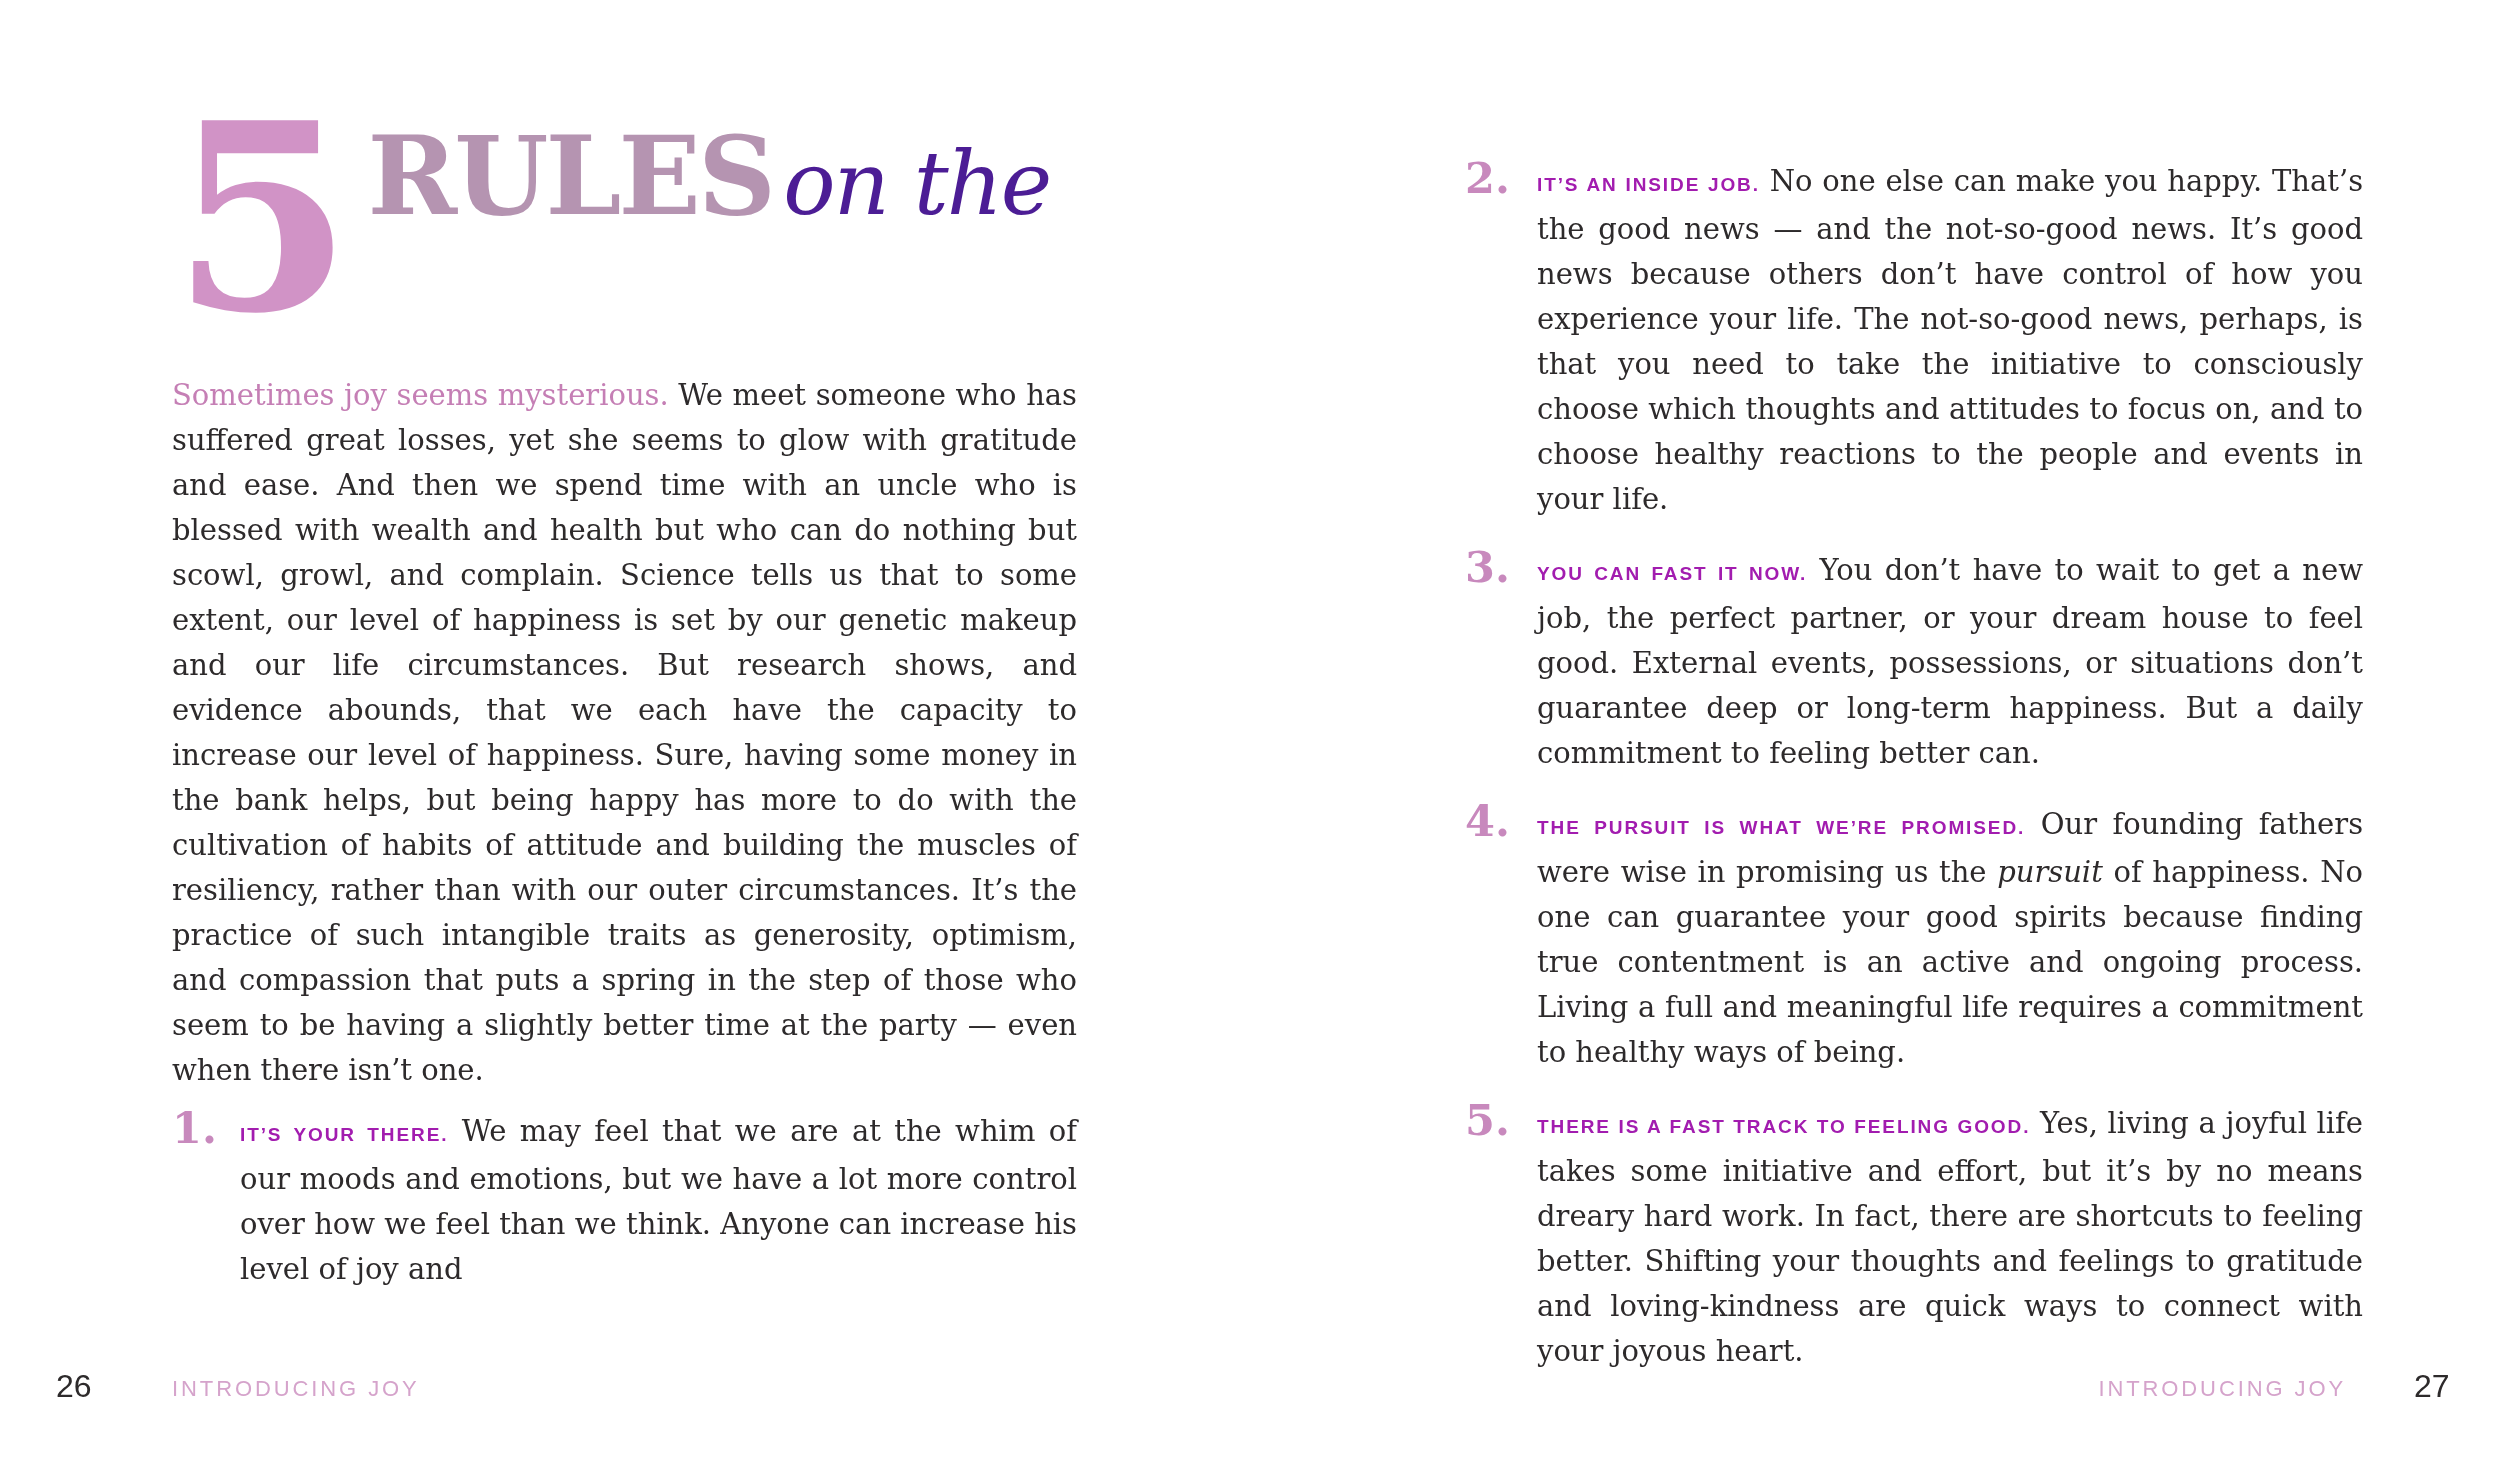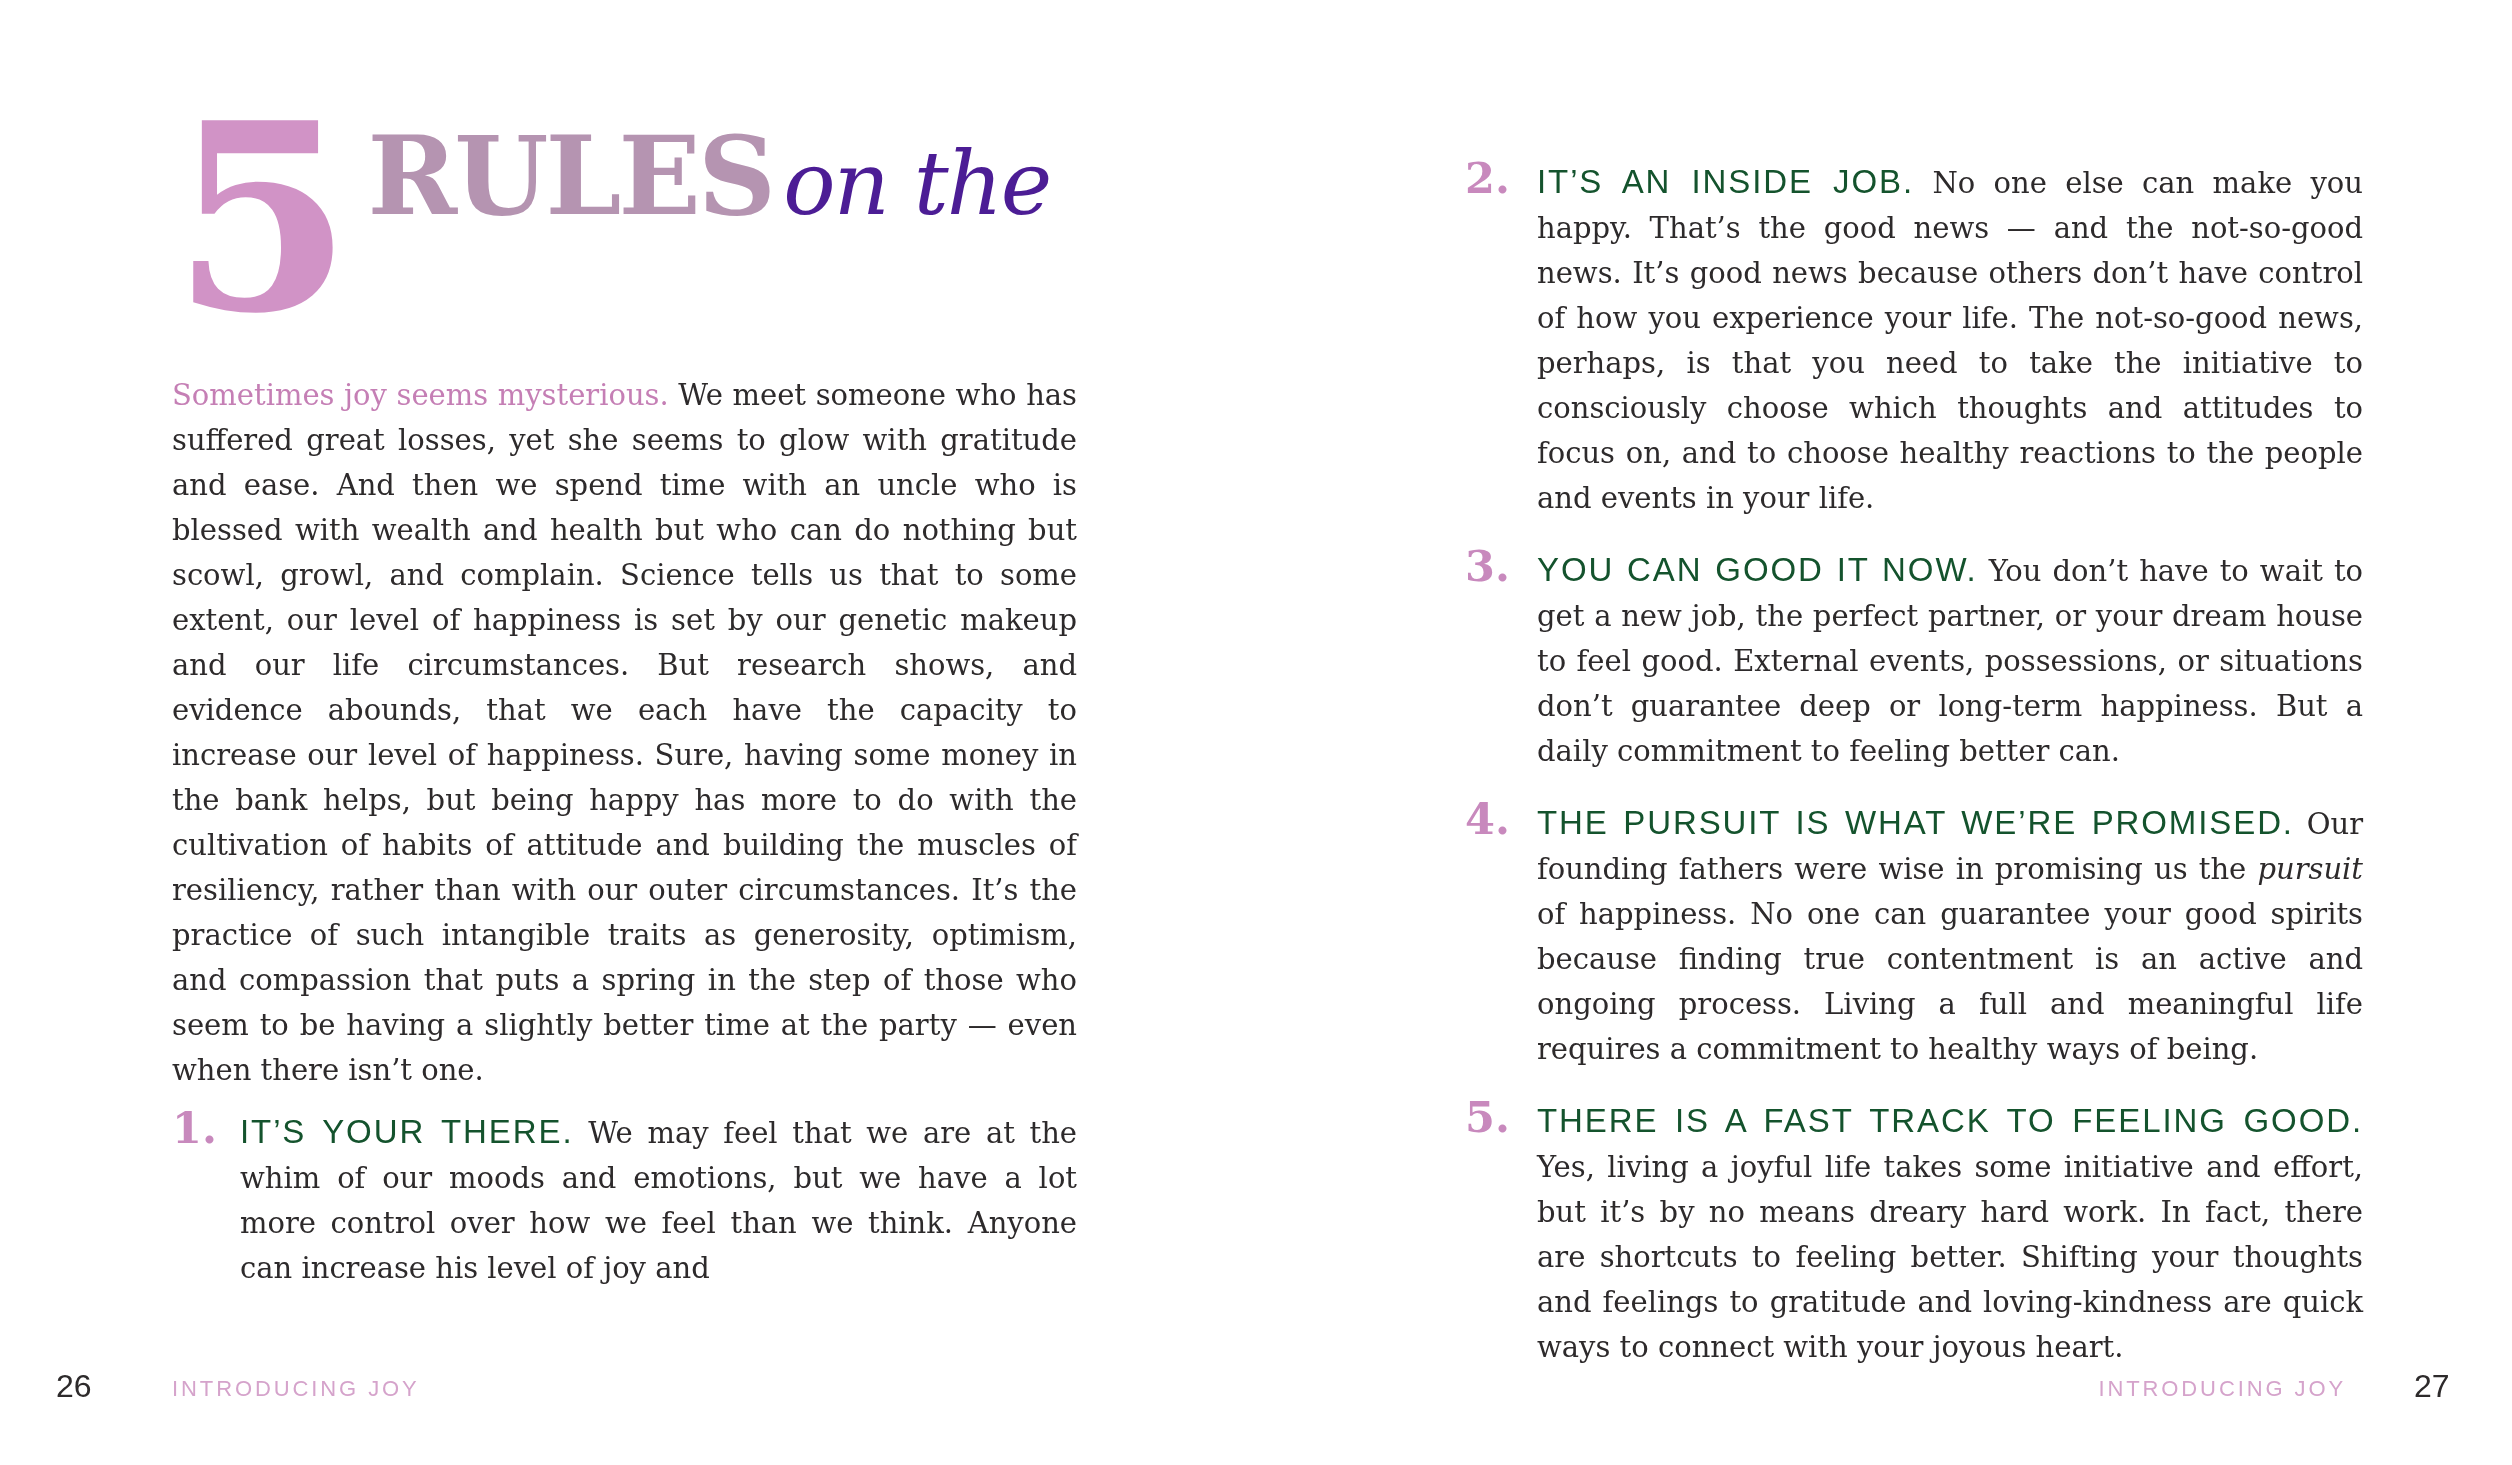--- a/index.html
+++ b/index.html
@@ -86,24 +86,24 @@
   }
   .item-number-right { flex-basis: 72px; }
   .item-text {
     flex: 1;
     font-size: 29px;
     line-height: 45px;
     text-align: justify;
   }
   .item-heading {
     font-family: "Liberation Sans", sans-serif;
-    font-weight: normal;
-    font-size: 33px;
+    font-weight: bold;
+    font-size: 19px;
     letter-spacing: 1.9px;
-    color: #14532d;
+    color: #a21caf;
   }
 
   
   .content-right {
     position: absolute;
     left: 1465px;
     top: 133px;
     width: 898px;
   }
   .continuation {
@@ -165,21 +165,21 @@
     <div class="content-right">
 
 
       <div class="item item-right">
         <div class="item-number item-number-right">2.</div>
         <p class="item-text body-par"><span class="item-heading">IT’S AN INSIDE JOB.</span> <span>No one else can make you happy. That’s the good news — and the not-so-good news. It’s good news because others don’t have control of how you experience your life. The not-so-good news, perhaps, is that you need to take the initiative to consciously choose which thoughts and attitudes to focus on, and to choose healthy reactions to the people and events in your life.</span></p>
       </div>
 
       <div class="item item-right">
         <div class="item-number item-number-right">3.</div>
-        <p class="item-text body-par"><span class="item-heading">YOU CAN GOOD IT NOW.</span> <span>You don’t have to wait to get a new job, the perfect partner, or your dream house to feel good. External events, possessions, or situations don’t guarantee deep or long-term happiness. But a daily commitment to feeling better can.</span></p>
+        <p class="item-text body-par"><span class="item-heading">YOU CAN FAST IT NOW.</span> <span>You don’t have to wait to get a new job, the perfect partner, or your dream house to feel good. External events, possessions, or situations don’t guarantee deep or long-term happiness. But a daily commitment to feeling better can.</span></p>
       </div>
 
       <div class="item item-right">
         <div class="item-number item-number-right">4.</div>
         <p class="item-text body-par"><span class="item-heading">THE PURSUIT IS WHAT WE’RE PROMISED.</span> <span>Our founding fathers were wise in promising us the </span><em class="pursuit-italic">pursuit</em><span> of happiness. No one can guarantee your good spirits because finding true contentment is an active and ongoing process. Living a full and meaningful life requires a commitment to healthy ways of being.</span></p>
       </div>
 
       <div class="item item-right">
         <div class="item-number item-number-right">5.</div>
         <p class="item-text body-par"><span class="item-heading">THERE IS A FAST TRACK TO FEELING GOOD.</span> <span>Yes, living a joyful life takes some initiative and effort, but it’s by no means dreary hard work. In fact, there are shortcuts to feeling better. Shifting your thoughts and feelings to gratitude and loving-kindness are quick ways to connect with your joyous heart.</span></p>

